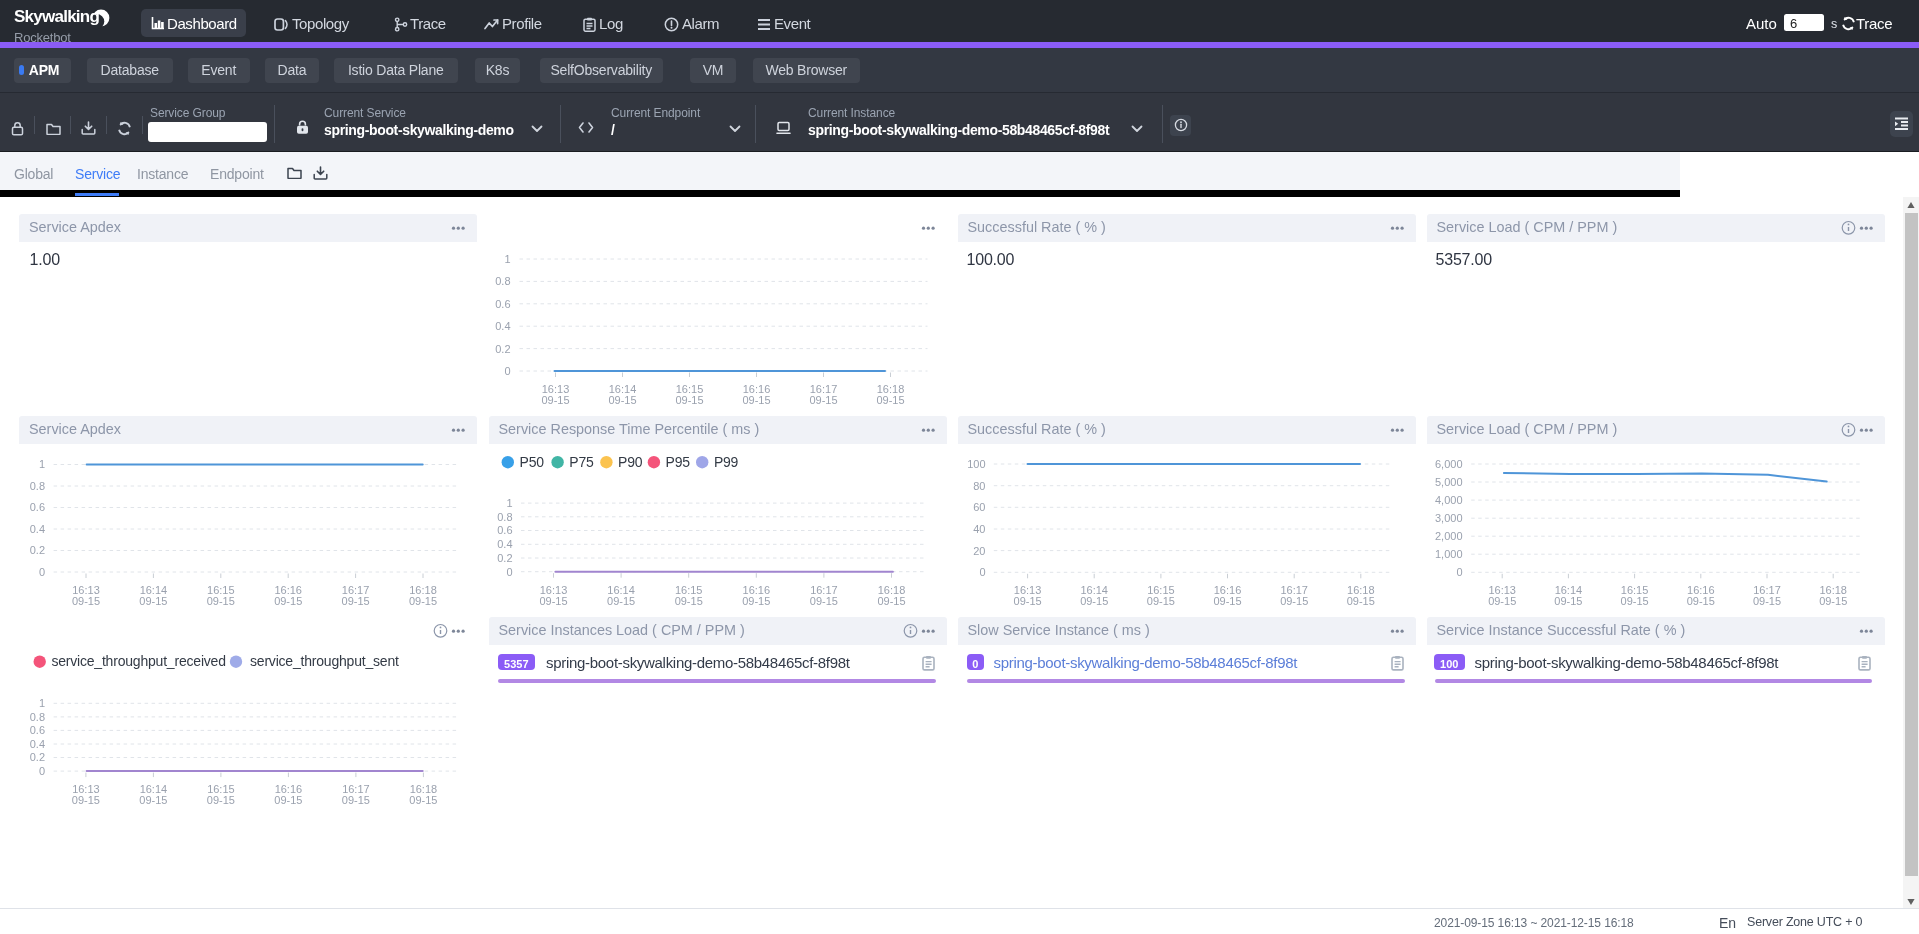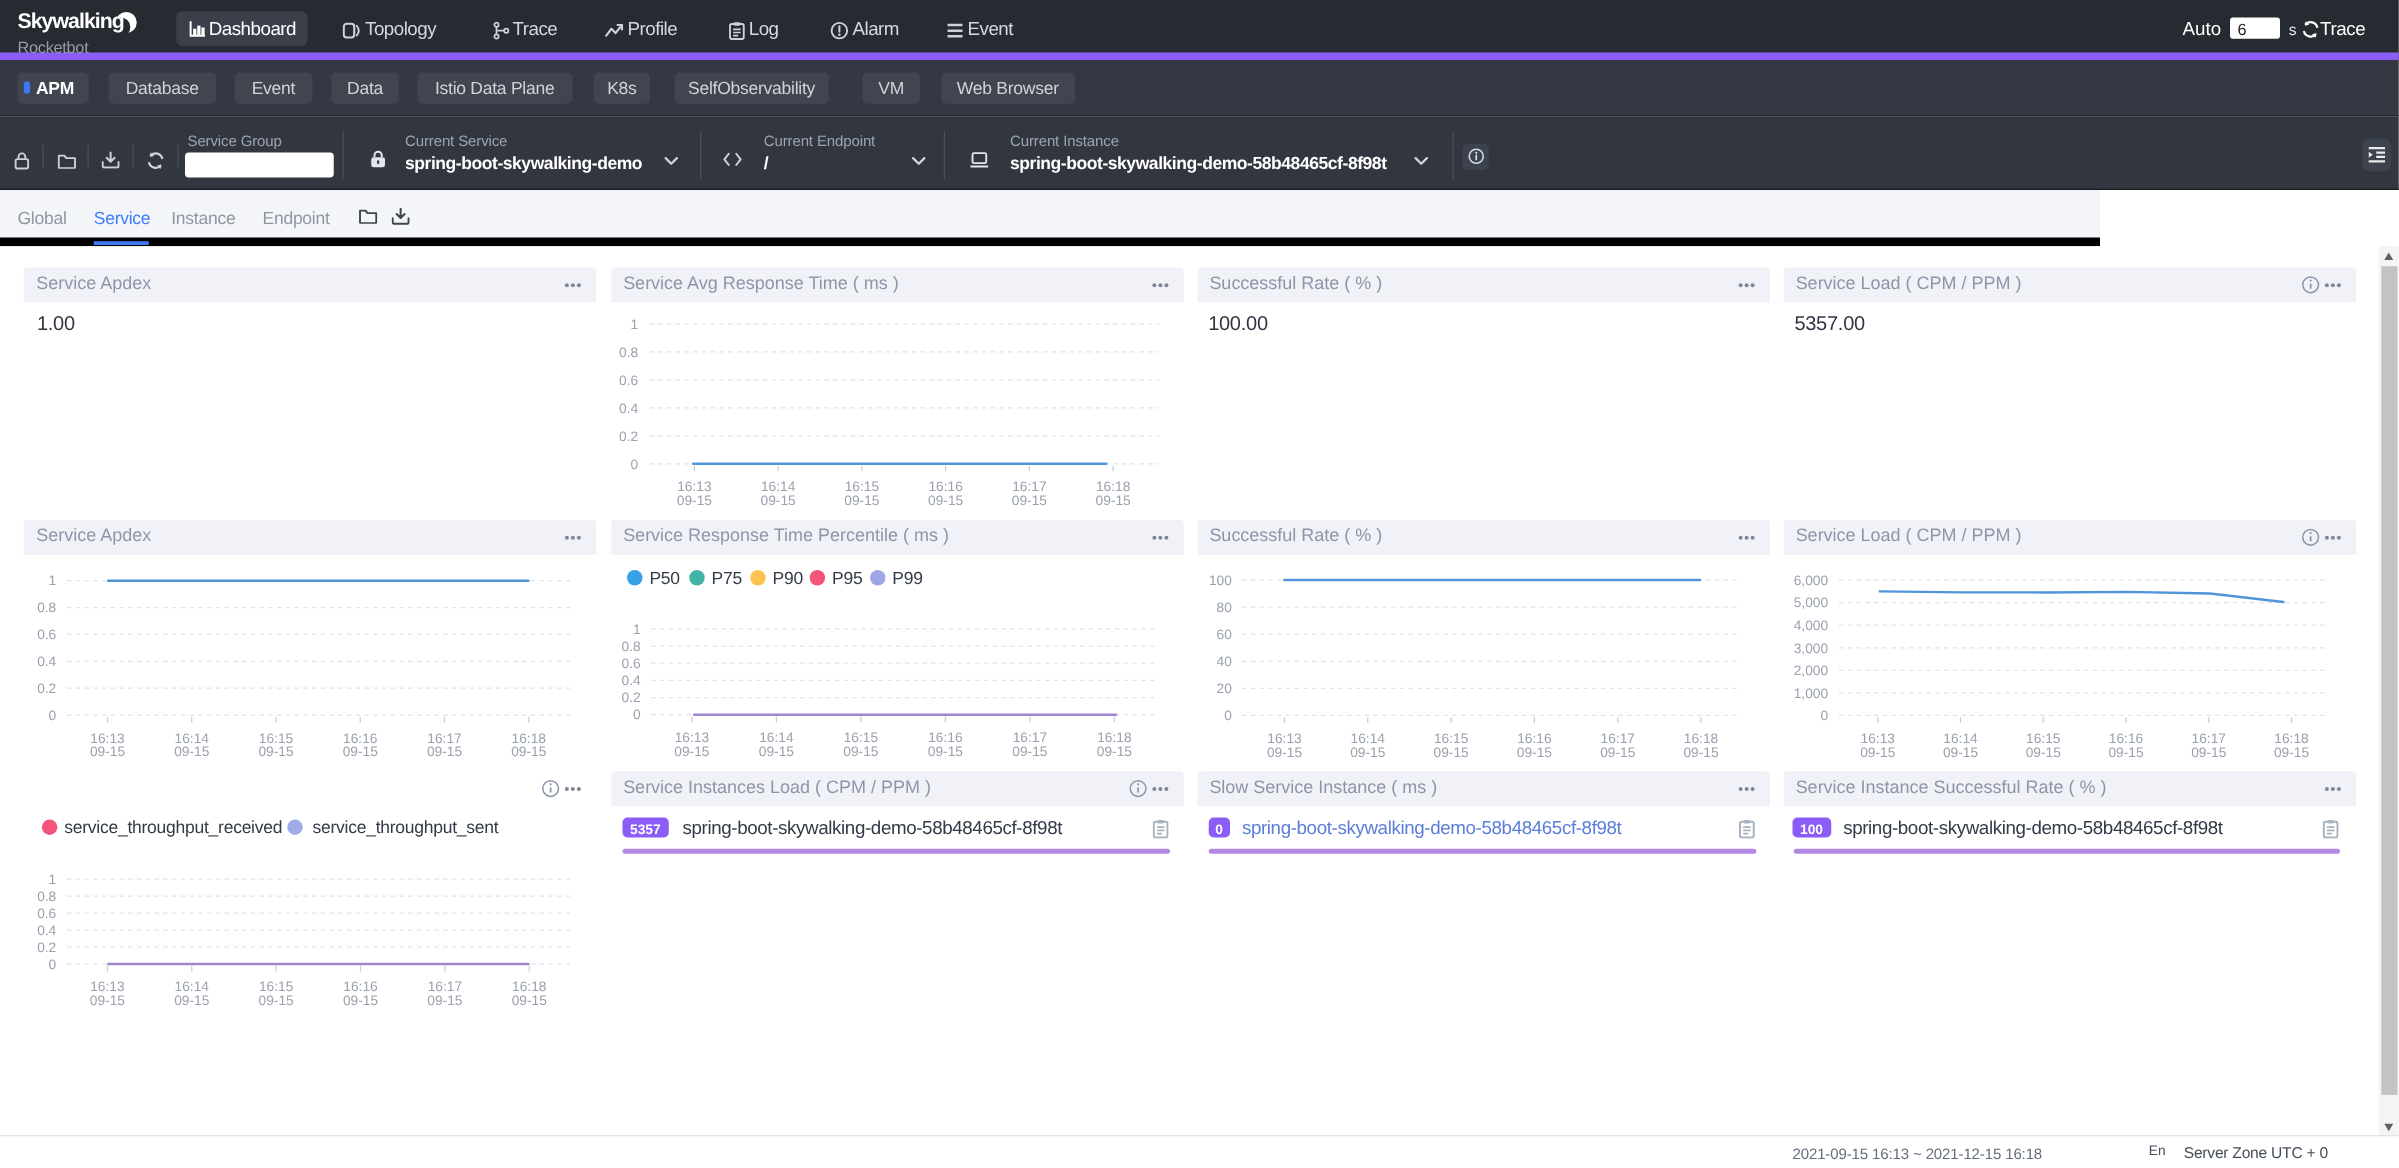--- a/index.html
+++ b/index.html
@@ -184,21 +184,20 @@
 <div class="card" style="left:19px;top:214px">
     <div class="chdr">Service Apdex</div>
     <svg class="abs" style="left:0;top:0" width="458" height="28">
       <circle cx="434.5" cy="14.2" r="1.6" fill="#7d8698"></circle>
       <circle cx="439.3" cy="14.2" r="1.6" fill="#7d8698"></circle>
       <circle cx="444.1" cy="14.2" r="1.6" fill="#7d8698"></circle>
     </svg>
     <div class="bigval" style="left:10.5px;top:37px">1.00</div>
   </div>
 <div class="card" style="left:488.5px;top:214px">
-    <div class="chdr">Service Avg Response Time ( ms )</div>
     <svg class="abs" style="left:0;top:0" width="458" height="28">
       <circle cx="434.5" cy="14.2" r="1.6" fill="#7d8698"></circle>
       <circle cx="439.3" cy="14.2" r="1.6" fill="#7d8698"></circle>
       <circle cx="444.1" cy="14.2" r="1.6" fill="#7d8698"></circle>
     </svg>
     <svg class="ch" width="458" height="162" viewBox="0 0 458 162">
       <line x1="30.5" y1="17.0" x2="438.5" y2="17.0" stroke="#e0e4e9" stroke-width="1" stroke-dasharray="3.5 3.5"></line>
       <text x="21.5" y="20.9" font-size="11" fill="#9aa1ae" text-anchor="end">1</text>
       <line x1="30.5" y1="39.4" x2="438.5" y2="39.4" stroke="#e0e4e9" stroke-width="1" stroke-dasharray="3.5 3.5"></line>
       <text x="21.5" y="43.3" font-size="11" fill="#9aa1ae" text-anchor="end">0.8</text>
@@ -532,14 +531,14 @@
 <div class="abs" style="left:1903px;top:197px;width:16px;height:711px;background:#f4f4f4"></div>
 <svg class="abs " style="left:1907px;top:201px" width="8" height="8" viewBox="0 0 8 8" fill="none">
     <path d="M4 1 7.6 7H0.4z" fill="#606060"></path>
   </svg>
 <div class="abs" style="left:1904.5px;top:213px;width:13px;height:663px;background:#c3c3c3"></div>
 <svg class="abs " style="left:1907px;top:898px" width="8" height="8" viewBox="0 0 8 8" fill="none">
     <path d="M4 7 0.4 1h7.2z" fill="#606060"></path>
   </svg>
 <div class="footer">
     <div class="abs" style="left:1434px;top:6.5px;font-size:12px;letter-spacing:-0.1px;color:#646d7a">2021-09-15 16:13 ~ 2021-12-15 16:18</div>
-    <div class="abs" style="left:1719px;top:6px;font-size:11px;color:#454d5a">En</div>
+    <div class="abs" style="left:1719px;top:6px;font-size:14px;color:#454d5a">En</div>
     <div class="abs" style="left:1747px;top:6px;font-size:12.5px;color:#454d5a;letter-spacing:-0.2px">Server Zone UTC + 0</div>
   </div>
 </body></html>

